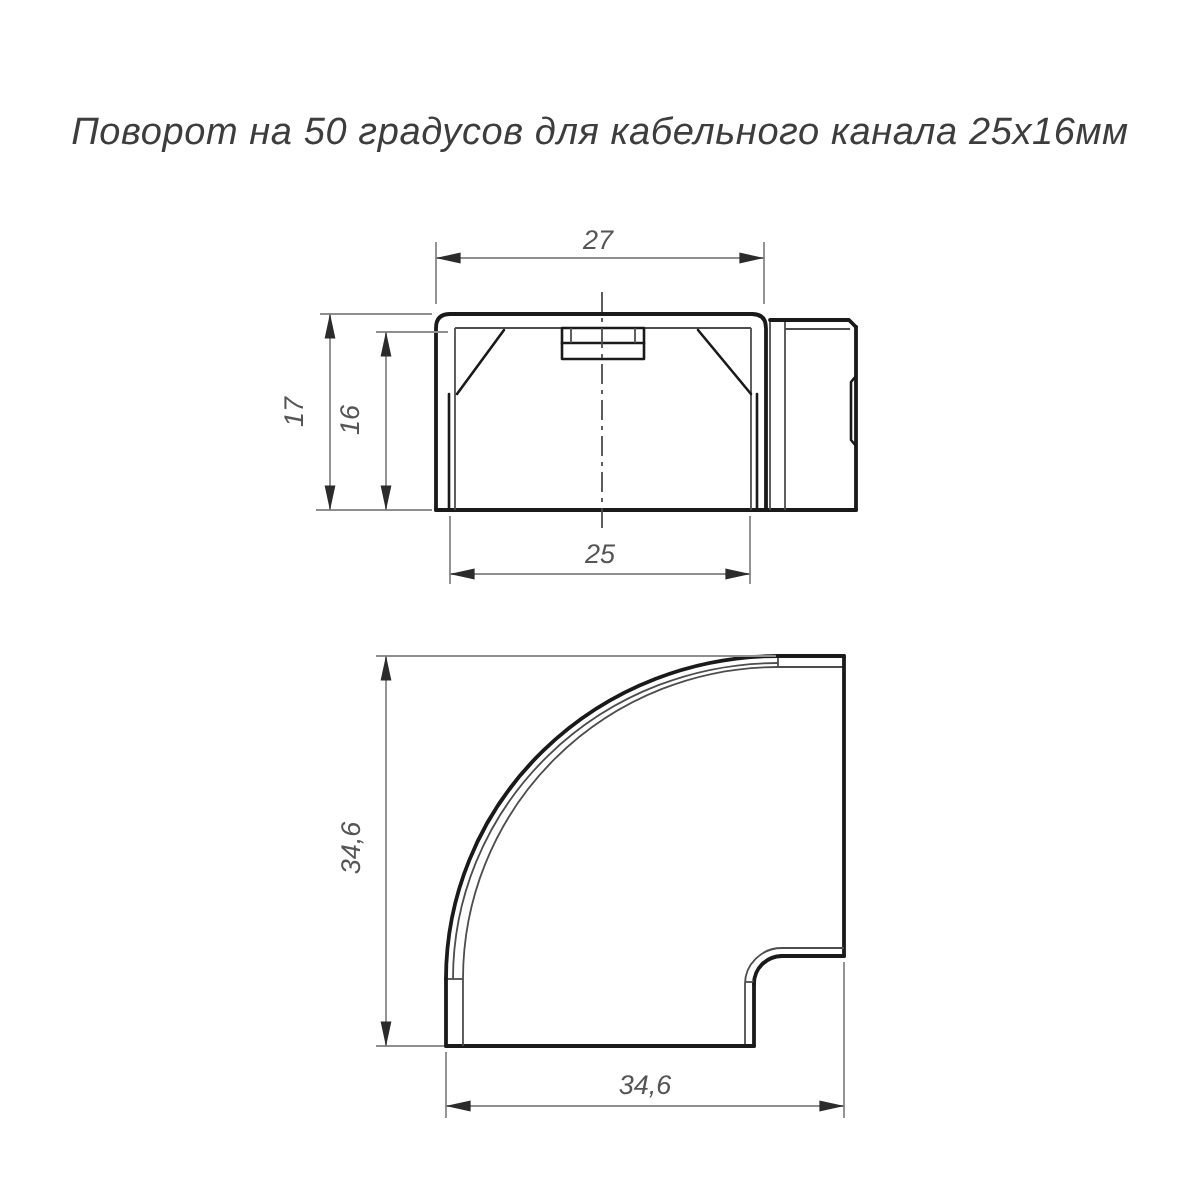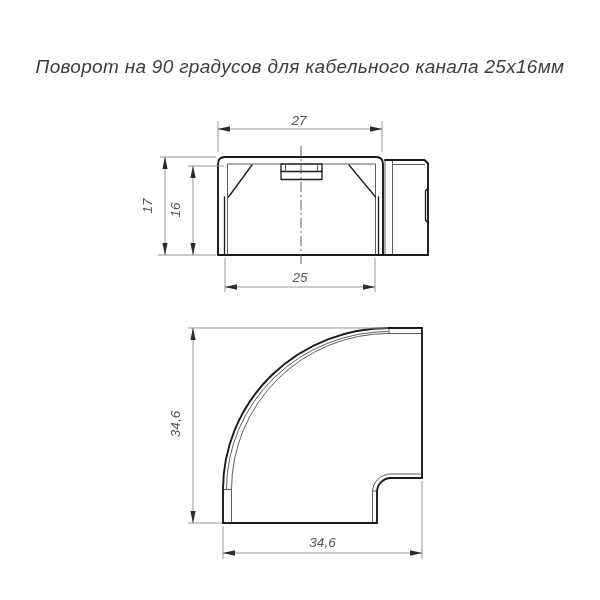--- a/index.html
+++ b/index.html
@@ -25,21 +25,21 @@
   .cl{fill:none;stroke:var(--c-thin);stroke-width:.9;stroke-dasharray:10 3 2 3;}
   .arrowhead{fill:var(--c-arrow);stroke:none;}
   .dimtext{font-family:"Liberation Sans",sans-serif;font-style:italic;font-size:13.5px;
            fill:var(--c-text);text-anchor:middle;}
 </style>
 </head>
 <body>
 
 <div class="page">
 
-  <div class="title">Поворот на 90 градусов для кабельного канала 25х16мм</div>
+  <div class="title">Поворот на 50 градусов для кабельного канала 25х16мм</div>
 
   <svg width="600" height="600" viewBox="0 0 600 600">
     <defs>
       <marker id="arrE" markerUnits="userSpaceOnUse" markerWidth="13" markerHeight="7" refX="12.3" refY="3.5" orient="auto">
         <path class="arrowhead" d="M0 0.8 L12.5 3.5 L0 6.2 Z"></path>
       </marker>
       <marker id="arrS" markerUnits="userSpaceOnUse" markerWidth="13" markerHeight="7" refX="12.3" refY="3.5" orient="auto-start-reverse">
         <path class="arrowhead" d="M0 0.8 L12.5 3.5 L0 6.2 Z"></path>
       </marker>
     </defs>

